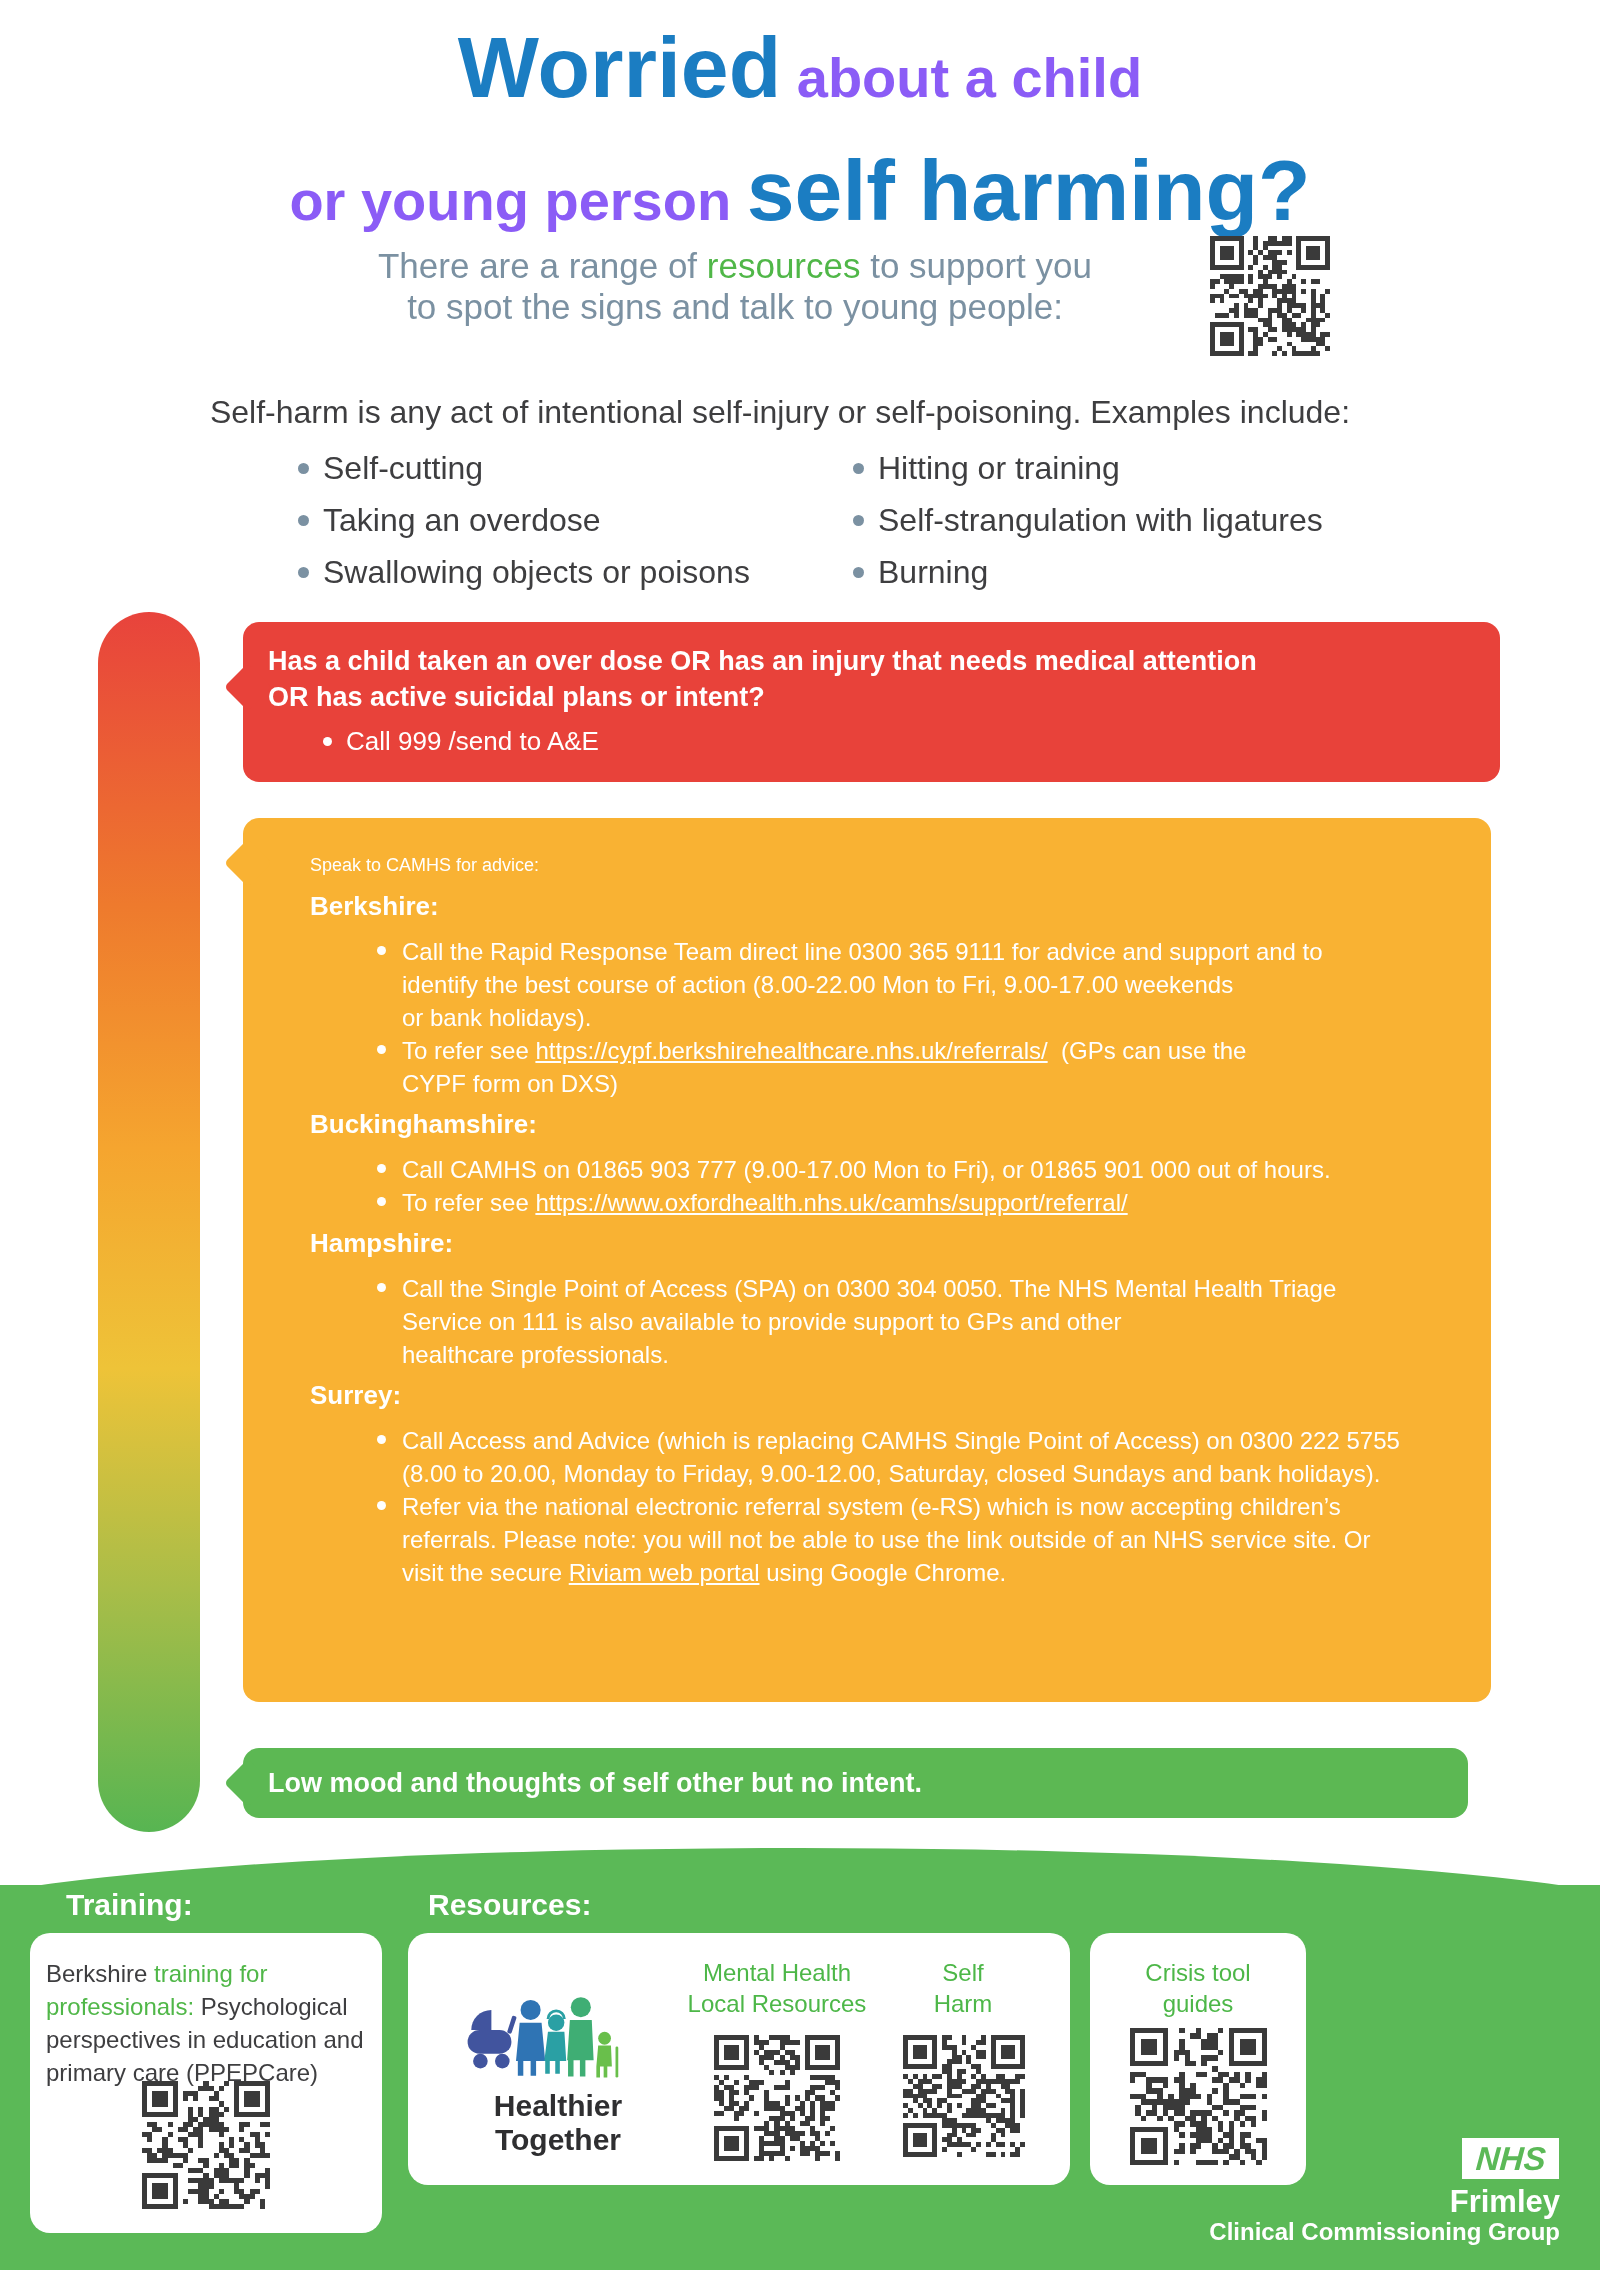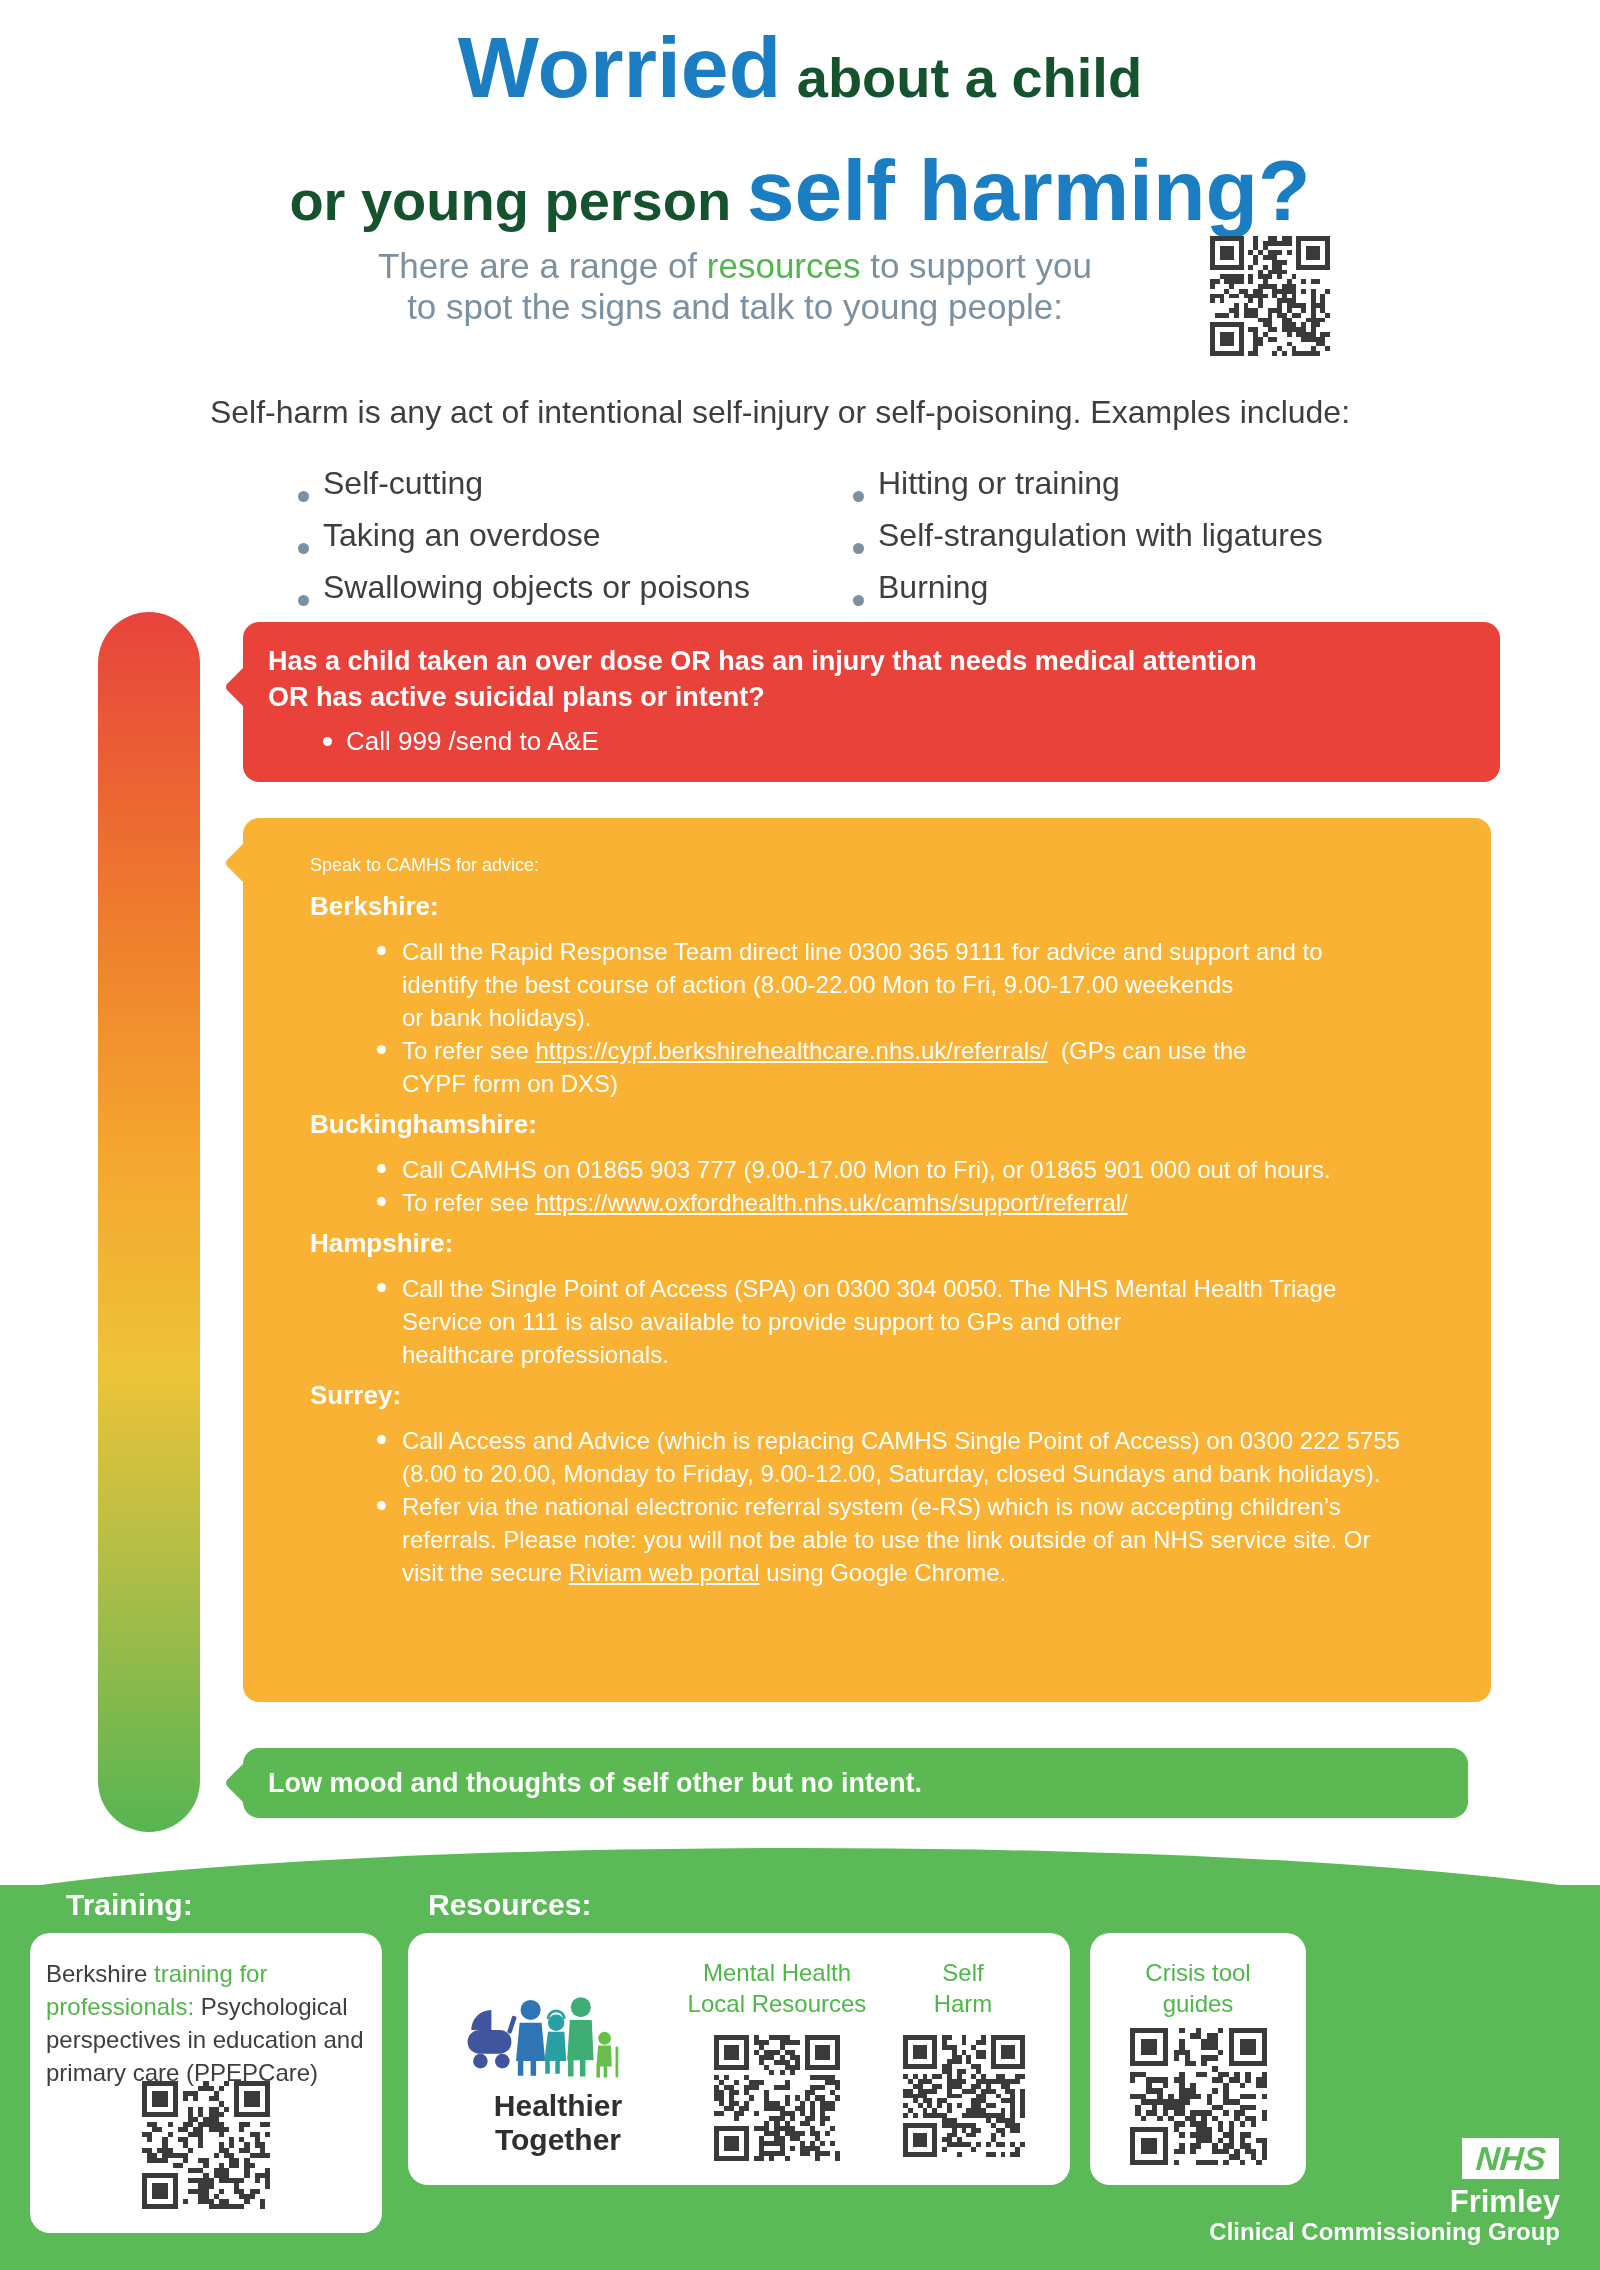--- a/index.html
+++ b/index.html
@@ -2,33 +2,33 @@
 <html><head>
 <meta charset="utf-8">
 <style>
   html,body{margin:0;padding:0;background:#ffffff;}
   .page{position:relative;width:1600px;height:2270px;background:#fff;overflow:hidden;
         font-family:"Liberation Sans", sans-serif;color:#3e3e40;}
 
   
   .title{position:absolute;top:18px;left:0;width:1600px;text-align:center;line-height:98px;}
   .t-big{font-size:86px;font-weight:bold;color:#1b7dc2;}
-  .t-small{font-size:56px;font-weight:bold;color:#14532d;}
+  .t-small{font-size:56px;font-weight:bold;color:#8b5cf6;}
   .subtitle{position:absolute;top:245px;left:0;width:1470px;text-align:center;
             font-size:35px;line-height:41px;color:#7b91a2;white-space:pre-line;}
   .sub-green{color:#50b748;}
   .qr{line-height:0;}
   .qr-top{position:absolute;left:1210px;top:236px;}
 
   
   .lead{position:absolute;top:394px;left:0;width:1560px;text-align:center;font-size:32px;color:#3e3e40;}
   .intro-col{position:absolute;top:450px;}
   #intro-col1{left:298px;}
   #intro-col2{left:853px;}
-  .ib{height:52px;font-size:32px;color:#3e3e40;display:flex;align-items:flex-end;}
+  .ib{height:52px;font-size:32px;color:#3e3e40;display:flex;align-items:flex-start;}
   .dot{display:inline-block;border-radius:50%;flex:0 0 auto;}
   .slate{width:11px;height:11px;background:#7b91a2;margin:13px 14px 0 0;}
   .white{width:9px;height:9px;background:#ffffff;margin:11px 0 0 0;}
 
   
   .tbox{position:absolute;border-radius:16px;color:#fff;}
   .tbox::before{content:"";position:absolute;left:-12px;width:34px;height:34px;
                 background:inherit;transform:rotate(45deg);border-radius:5px;}
   .box-red{left:243px;top:622px;width:1257px;height:160px;background:#e8423a;}
   .box-red::before{top:48px;}

